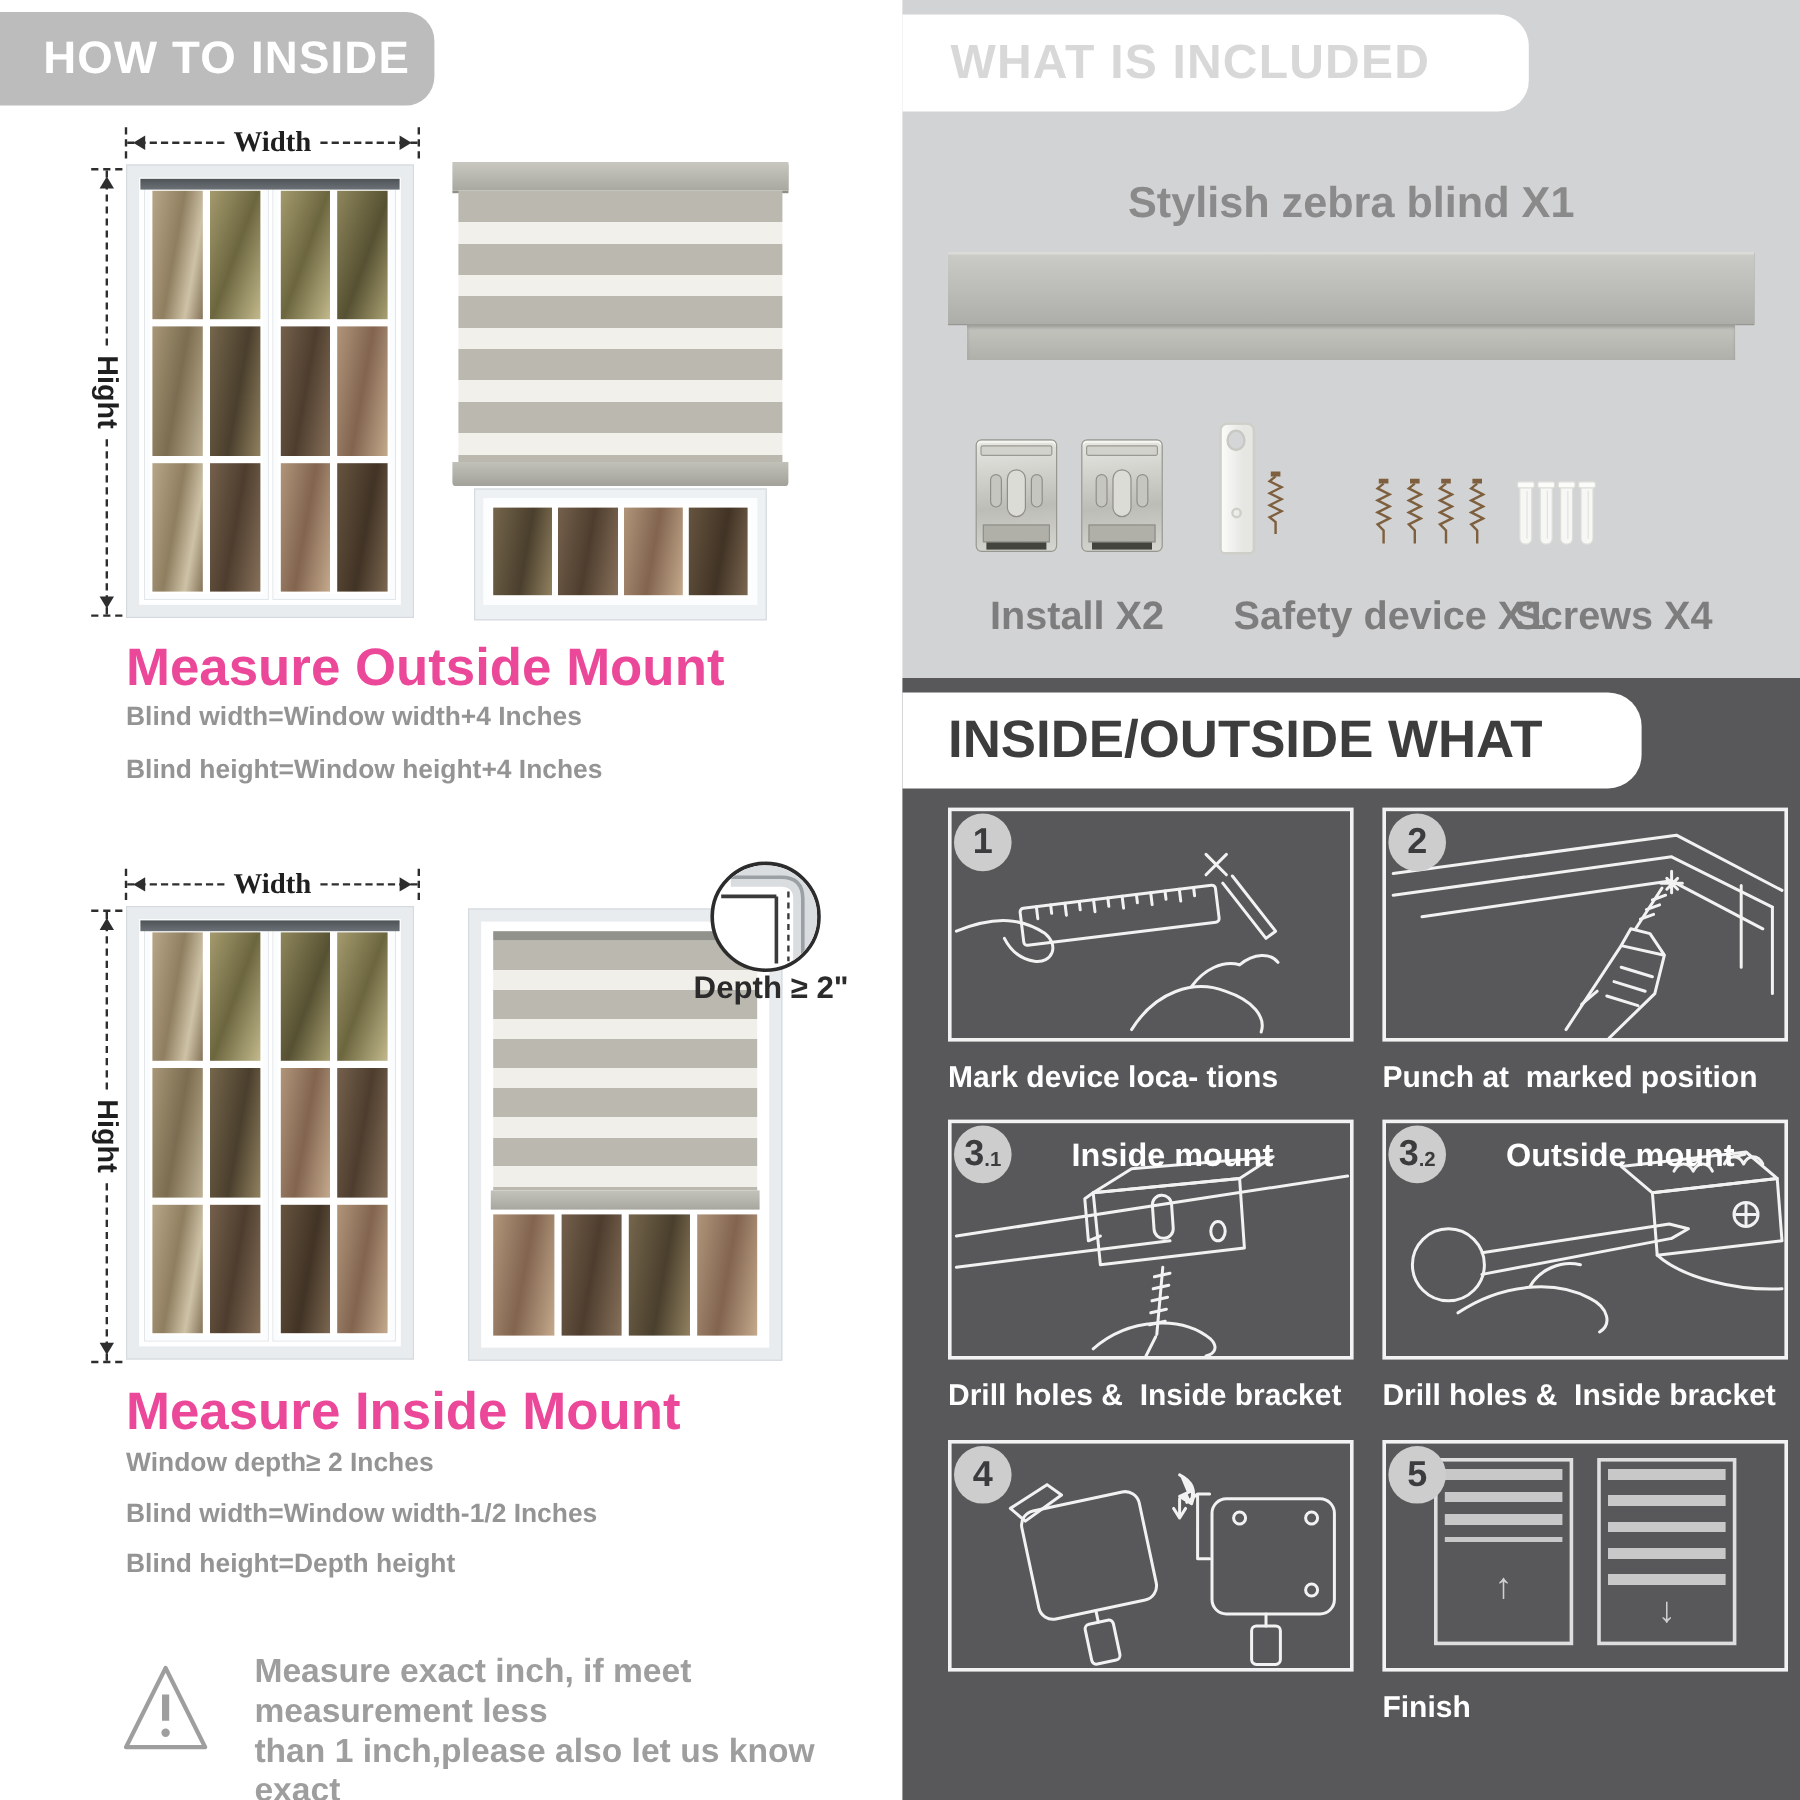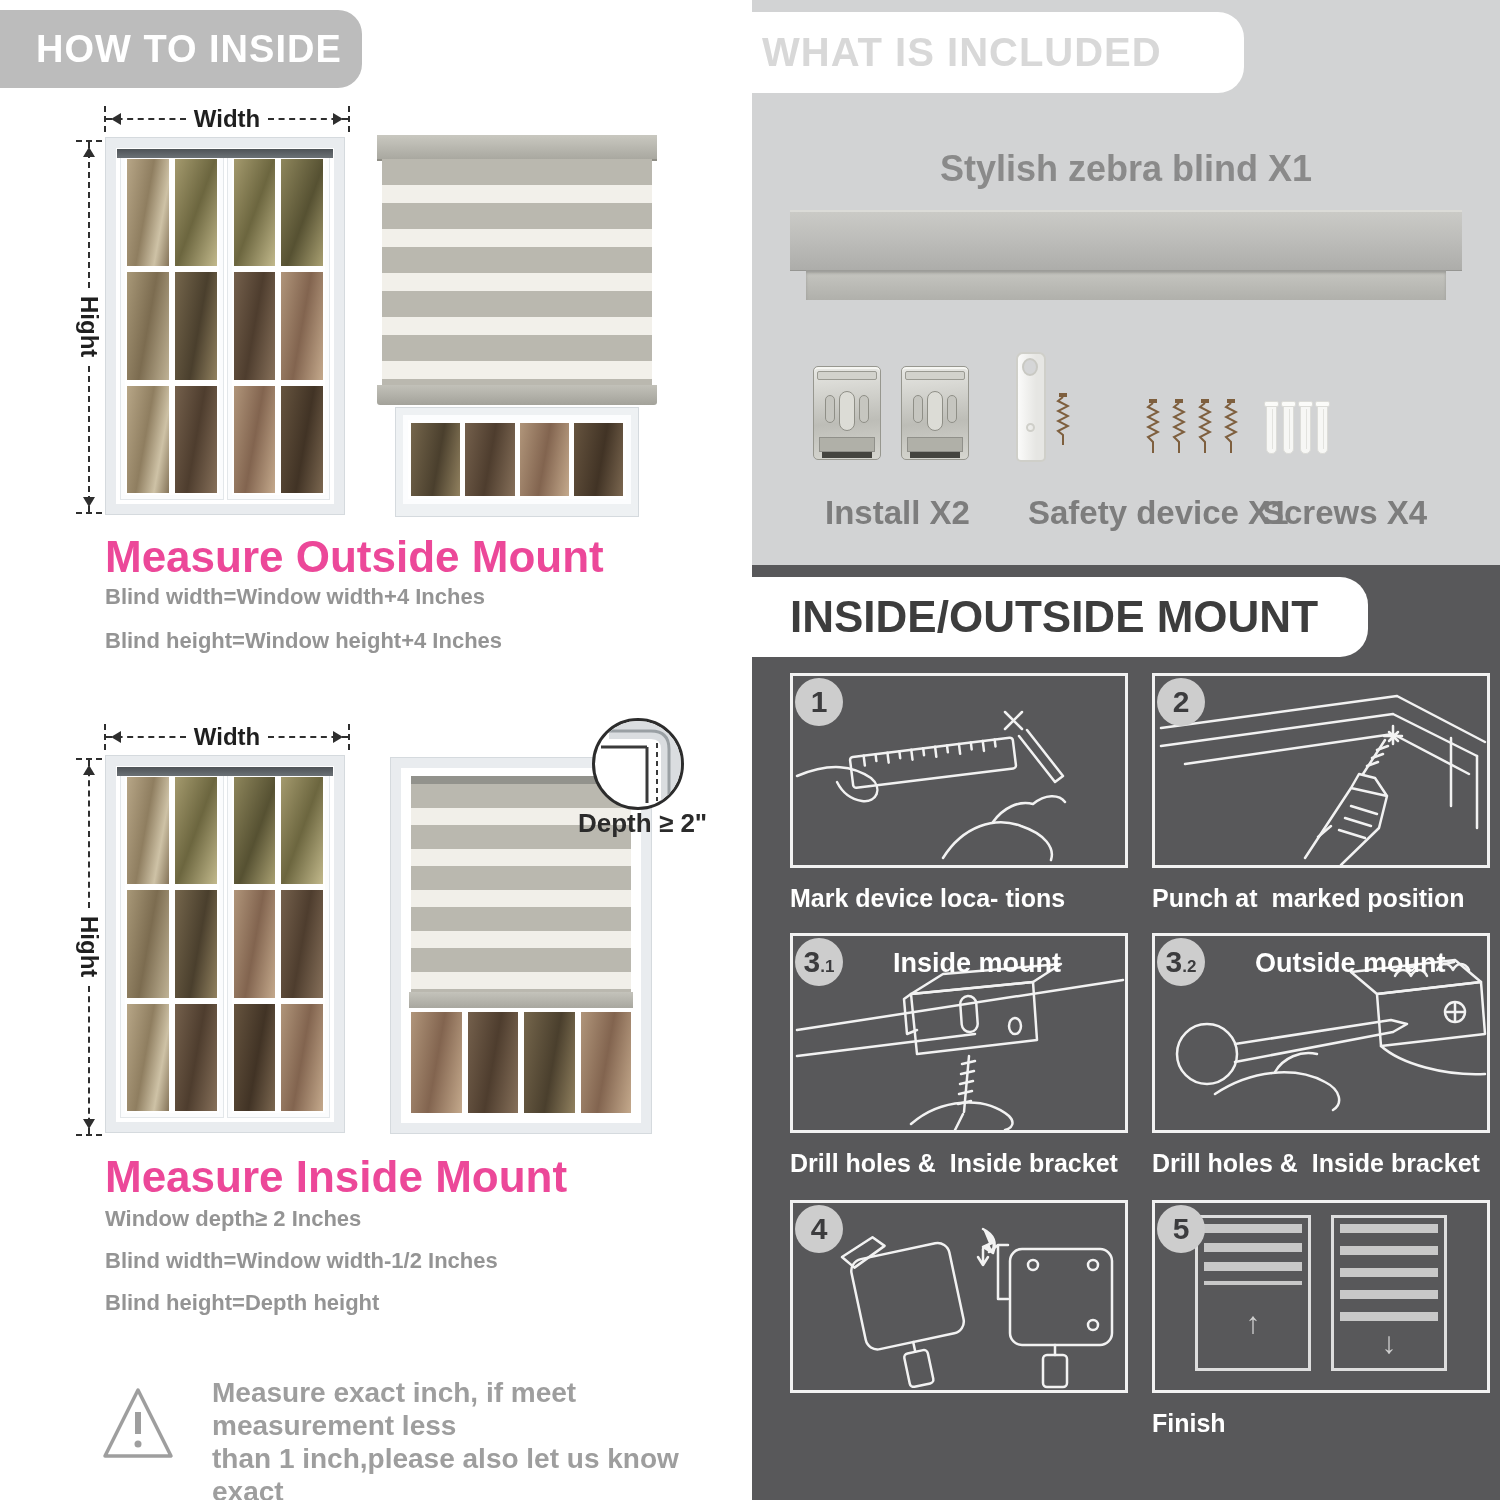--- a/index.html
+++ b/index.html
@@ -8,36 +8,36 @@
   *,*::before,*::after{box-sizing:border-box;}
 
   
   .sec-light{position:absolute;left:752px;top:0;width:748px;height:565px;background:#d2d3d4;}
   .sec-dark{position:absolute;left:752px;top:565px;width:748px;height:935px;background:#58585a;}
 
   
   .hdr-measure{position:absolute;left:0;top:10px;width:362px;height:78px;background:#bcbcbc;
     border-radius:0 24px 24px 0;color:#fff;font-size:38px;font-weight:bold;line-height:78px;
     padding-left:36px;letter-spacing:1px;}
-  .hdr-included{position:absolute;left:722px;top:12px;width:522px;height:81px;background:#fff;
+  .hdr-included{position:absolute;left:752px;top:12px;width:522px;height:81px;background:#fff;
     border-radius:0 26px 26px 0;color:#d8d8d8;font-size:40px;font-weight:bold;line-height:81px;
     padding-left:40px;letter-spacing:1px;}
   .hdr-mount{position:absolute;left:752px;top:577px;width:616px;height:80px;background:#fff;
     border-radius:0 28px 28px 0;color:#3d3d3d;font-size:44px;font-weight:bold;line-height:80px;
     padding-left:38px;}
 
   
   .h-title{position:absolute;left:105px;font-size:44px;font-weight:bold;color:#ec4899;white-space:nowrap;}
   .h-line{position:absolute;left:105px;font-size:22px;font-weight:bold;color:#949494;white-space:nowrap;}
   .warn-text{position:absolute;left:212px;top:1376px;width:480px;font-size:28px;font-weight:bold;
     color:#9e9e9e;line-height:33px;}
   .warn-tri{position:absolute;left:100px;top:1382px;}
 
   
-  .dim-w{position:absolute;display:flex;align-items:center;height:30px;}
+  .dim-w{position:absolute;display:flex;align-items:center;height:30px;font-family:Liberation Serif, serif;}
   .dim-w .tick{width:0;height:26px;border-left:2px dashed #2e2e2e;}
   .dim-w .seg{flex:1;height:0;border-top:2px dashed #2e2e2e;position:relative;}
   .dim-w .segL::before{content:'';position:absolute;left:-1px;top:-7px;
     border:6px solid transparent;border-right:10px solid #2e2e2e;}
   .dim-w .segR::after{content:'';position:absolute;right:-1px;top:-7px;
     border:6px solid transparent;border-left:10px solid #2e2e2e;}
   .dimlabel{font-size:24px;font-weight:bold;color:#1f1f1f;padding:0 8px;white-space:nowrap;}
   .dim-v{position:absolute;display:flex;flex-direction:column;align-items:center;width:34px;}
   .dim-v .tickh{height:0;width:26px;border-top:2px dashed #2e2e2e;}
   .dim-v .seg{flex:1;width:0;border-left:2px dashed #2e2e2e;position:relative;}
@@ -343,21 +343,21 @@
 
   <div class="anchor" style="left:1266px;top:402px;"></div>
   <div class="anchor" style="left:1283px;top:402px;"></div>
   <div class="anchor" style="left:1300px;top:402px;"></div>
   <div class="anchor" style="left:1317px;top:402px;"></div>
 
   <div class="item-label" style="left:795px;width:205px;">Install X2</div>
   <div class="item-label" style="left:1028px;width:210px;">Safety device X1</div>
   <div class="item-label" style="left:1262px;width:150px;">Screws X4</div>
 
-  <div class="hdr-mount">INSIDE/OUTSIDE MOUNT</div>
+  <div class="hdr-mount">INSIDE/OUTSIDE WHAT</div>
 
   <div class="step" style="left:790px;top:673px;">
     <div class="frame" style="height:195px;">
       <div class="badge">
         <span class="n">1</span>
           <span class="s"></span>
       </div>
       <svg class="art" width="332" height="189" viewBox="0 0 332 189" fill="none" stroke="#f2f2f2" stroke-width="2.5" stroke-linecap="round" stroke-linejoin="round">
         <path d="M4,100 C38,86 60,90 78,102 C90,112 84,127 69,125 C56,123 48,114 44,106"></path>
         <g transform="rotate(-7 150 86)">

